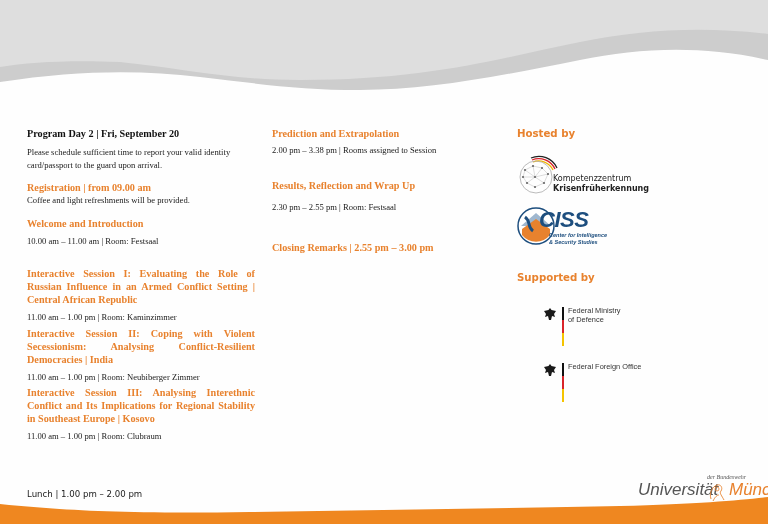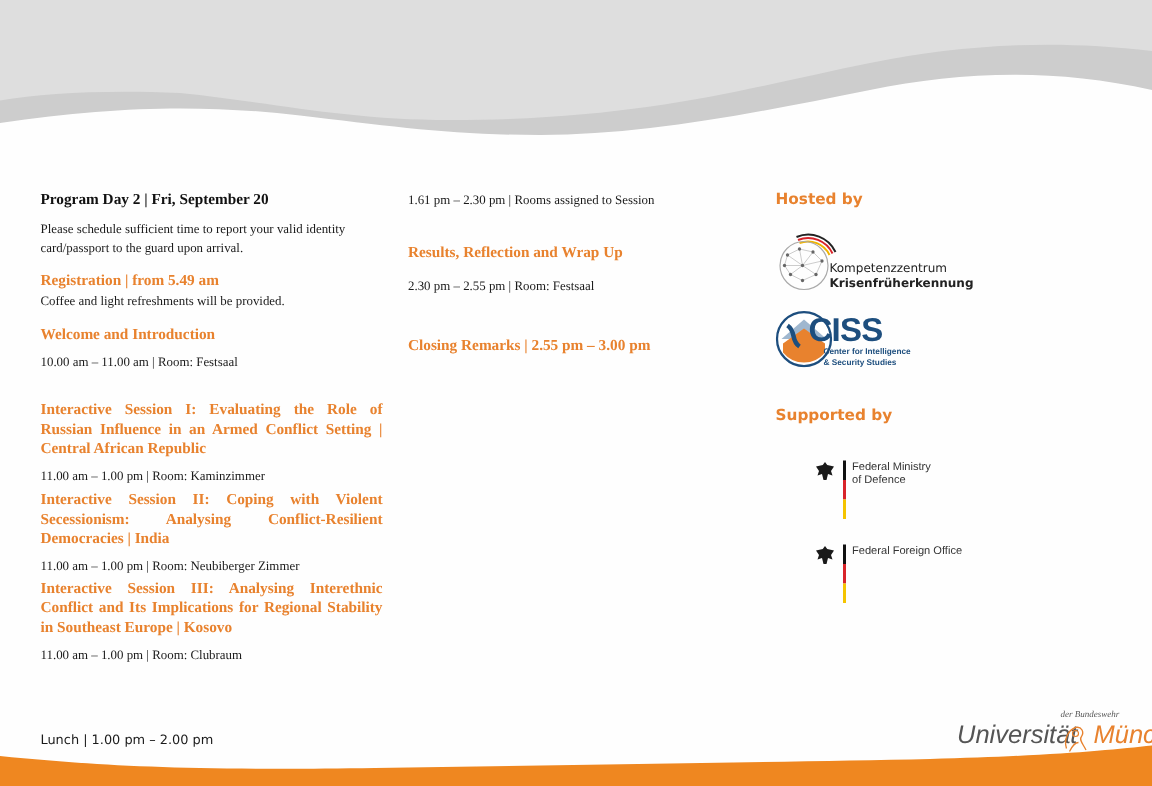--- a/index.html
+++ b/index.html
@@ -28,40 +28,41 @@
 
 <svg class="wave-top" viewBox="0 0 768 95" preserveAspectRatio="none">
   <path d="M0,0 H768 V95 L768,60 C700,45 640,48 580,60 C500,76 430,90 360,90 C300,90 260,84 200,77 C140,70 80,70 0,82 Z" fill="#cdcdcd"></path>
   <path d="M0,0 H768 V34 C700,26 640,30 580,42 C500,58 430,80 300,80 C230,80 180,68 120,62 C70,60 30,62 0,67 Z" fill="#dedede"></path>
 </svg>
 
 <div class="col col1">
   <div class="h-black" style="margin-bottom:6px;">Program Day 2 | Fri, September 20</div>
   <div class="txt" style="margin-bottom:10px;">Please schedule sufficient time to report your valid identity card/passport to the guard upon arrival.</div>
 
-  <div class="h-orange">Registration | from 5.49 am</div>
+  <div class="h-orange">Registration | from 09.00 am</div>
   <div class="txt" style="margin-bottom:10px;">Coffee and light refreshments will be provided.</div>
 
   <div class="h-orange" style="margin-bottom:5px;">Welcome and Introduction</div>
   <div class="txt" style="margin-bottom:20px;">10.00 am – 11.00 am | Room: Festsaal</div>
 
   <div class="h-orange justify" style="margin-bottom:5px;">Interactive Session I: Evaluating the Role of Russian Influence in an Armed Conflict Setting | Central African Republic</div>
   <div class="txt" style="margin-bottom:3px;">11.00 am – 1.00 pm | Room: Kaminzimmer</div>
 
   <div class="h-orange justify" style="margin-bottom:5px;">Interactive Session II: Coping with Violent Secessionism: Analysing Conflict-Resilient Democracies | India</div>
   <div class="txt" style="margin-bottom:3px;">11.00 am – 1.00 pm | Room: Neubiberger Zimmer</div>
 
   <div class="h-orange justify" style="margin-bottom:5px;">Interactive Session III: Analysing Interethnic Conflict and Its Implications for Regional Stability in Southeast Europe | Kosovo</div>
   <div class="txt">11.00 am – 1.00 pm | Room: Clubraum</div>
 </div>
 
 <div class="abs txt" style="left:27px; top:488px;">Lunch | 1.00 pm – 2.00 pm</div>
 
 <div class="col col2">
-  <div class="txt" style="margin-bottom:22px;">1.61 pm – 2.30 pm | Rooms assigned to Session</div>
+  <div class="h-orange" style="margin-bottom:4px;">Prediction and Extrapolation</div>
+  <div class="txt" style="margin-bottom:22px;">2.00 pm – 3.38 pm | Rooms assigned to Session</div>
 
   <div class="h-orange" style="margin-bottom:9px;">Results, Reflection and Wrap Up</div>
   <div class="txt" style="margin-bottom:28px;">2.30 pm – 2.55 pm | Room: Festsaal</div>
 
   <div class="h-orange" style="margin-bottom:4px;">Closing Remarks | 2.55 pm – 3.00 pm</div>
 </div>
 
 <div class="abs h-orange" style="left:517px; top:127px;">Hosted by</div>
 
 <div class="abs" style="left:517px; top:150px; width:130px; height:48px;">
@@ -84,21 +85,21 @@
         <circle cx="6" cy="27" r="1.1"></circle>
         <circle cx="18" cy="27" r="1.1"></circle>
     </g>
   </svg>
   <div class="abs logo-text-kfe" style="left:36px; top:24px;">
     <div>Kompetenzzentrum</div>
     <div style="font-weight:bold;">Krisenfrüherkennung</div>
   </div>
 </div>
 
-<div class="abs" style="left:517px; top:205px; width:100px; height:44px;">
+<div class="abs" style="left:517px; top:205px; width:100px; height:44px;font-style:italic;">
   <svg class="abs" style="left:0; top:2px;" width="38" height="38" viewBox="0 0 38 38">
     <circle cx="19" cy="19" r="18" fill="#fff" stroke="#1d4e7e" stroke-width="1.5"></circle>
     <path d="M4,19 L19,6 L34,19 Z" fill="#9fb7cf"></path>
     <path d="M5,22 L19,12 L33,22 L33,28 A18,18 0 0 1 5,28 Z" fill="#e8822e"></path>
     <path d="M8,10 C14,14 10,20 16,24" fill="none" stroke="#1d4e7e" stroke-width="3"></path>
   </svg>
   <div class="abs ciss-big" style="left:22px; top:2px;">CISS</div>
   <div class="abs ciss-small" style="left:32px; top:27px;">
     <div>Center for Intelligence</div>
     <div>&amp; Security Studies</div>

